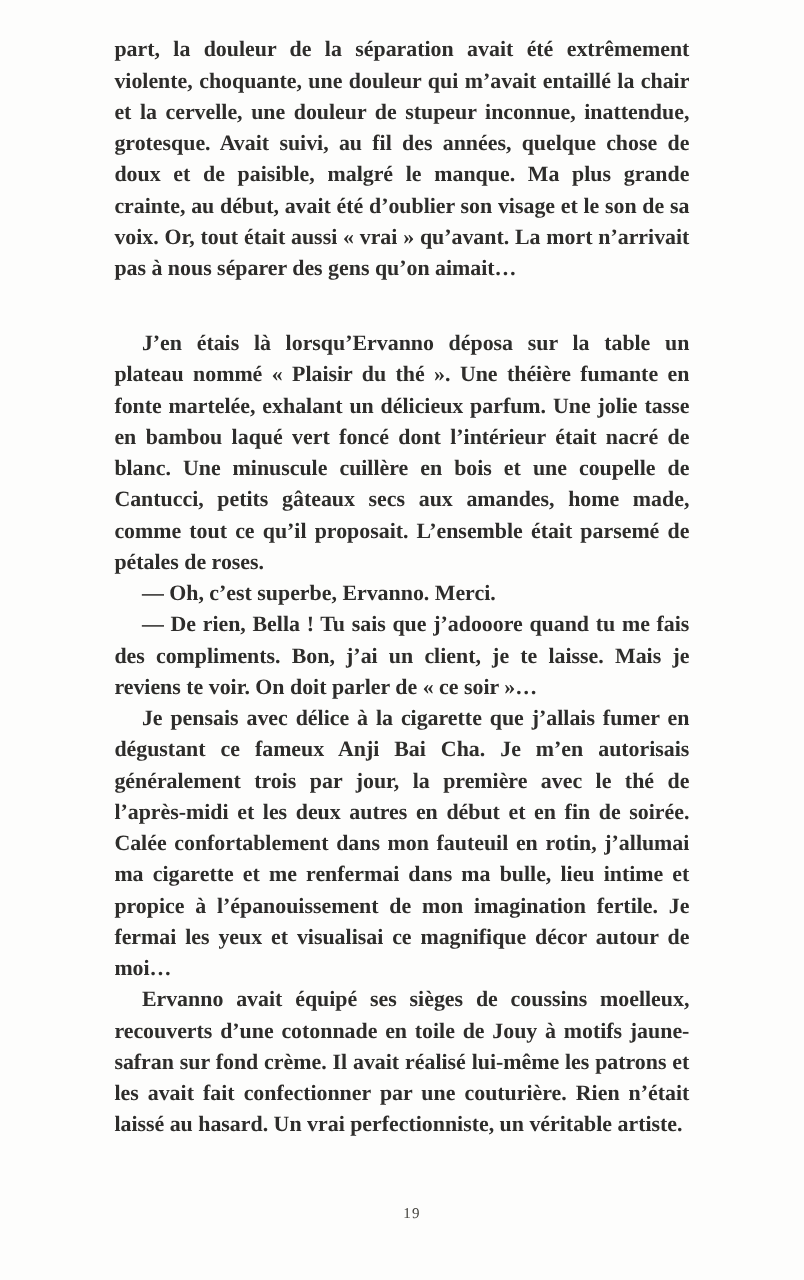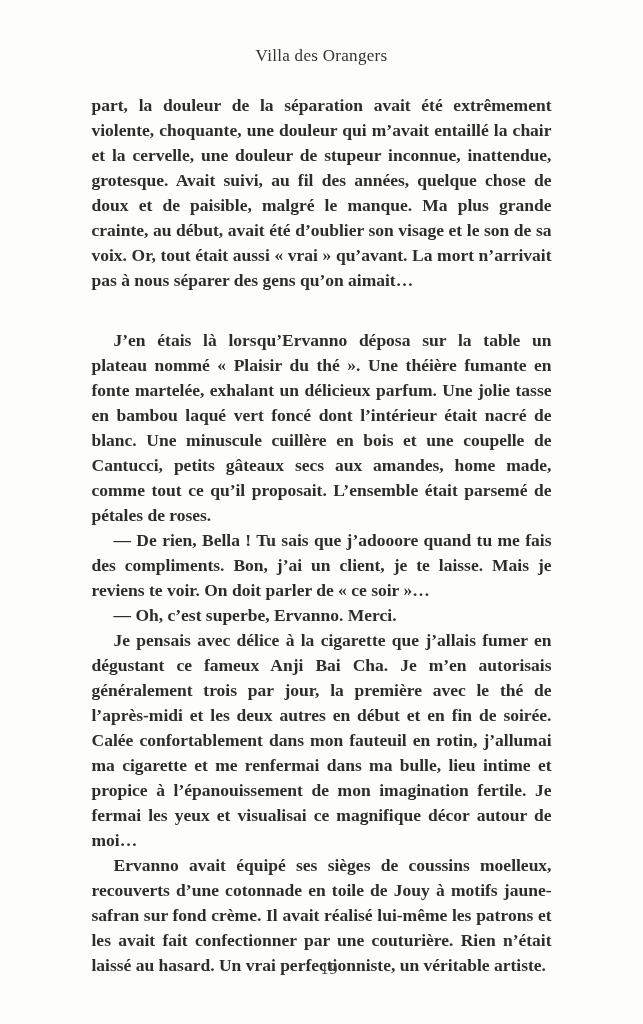--- a/index.html
+++ b/index.html
@@ -43,36 +43,35 @@
   }
   .spaced {
     margin-top: 35px;
   }
   .page-number {
     position: absolute;
     left: 16px;
     right: 0;
     bottom: 46px;
     text-align: center;
-    font-size: 16px;
+    font-size: 12px;
     color: #45443f;
     letter-spacing: 1px;
   }
 </style>
 </head>
 <body>
 
 <div class="page">
 
-  <div class="running-header">Villa des Orangers</div>
 
   <div class="text-block">
     <p class="para">part, la douleur de la séparation avait été extrêmement violente, choquante, une douleur qui m’avait entaillé la chair et la cervelle, une douleur de stupeur inconnue, inattendue, grotesque. Avait suivi, au fil des années, quelque chose de doux et de paisible, malgré le manque. Ma plus grande crainte, au début, avait été d’oublier son visage et le son de sa voix. Or, tout était aussi « vrai » qu’avant. La mort n’arrivait pas à nous séparer des gens qu’on aimait…</p>
     <p class="para indent spaced">J’en étais là lorsqu’Ervanno déposa sur la table un plateau nommé « Plaisir du thé ». Une théière fumante en fonte martelée, exhalant un délicieux parfum. Une jolie tasse en bambou laqué vert foncé dont l’intérieur était nacré de blanc. Une minuscule cuillère en bois et une coupelle de Cantucci, petits gâteaux secs aux amandes, home made, comme tout ce qu’il proposait. L’ensemble était parsemé de pétales de roses.</p>
+    <p class="para indent">— Oh, c’est superbe, Ervanno. Merci.</p>
     <p class="para indent">— De rien, Bella ! Tu sais que j’adooore quand tu me fais des compliments. Bon, j’ai un client, je te laisse. Mais je reviens te voir. On doit parler de « ce soir »…</p>
-    <p class="para indent">— Oh, c’est superbe, Ervanno. Merci.</p>
     <p class="para indent">Je pensais avec délice à la cigarette que j’allais fumer en dégustant ce fameux Anji Bai Cha. Je m’en autorisais généralement trois par jour, la première avec le thé de l’après-midi et les deux autres en début et en fin de soirée. Calée confortablement dans mon fauteuil en rotin, j’allumai ma cigarette et me renfermai dans ma bulle, lieu intime et propice à l’épanouissement de mon imagination fertile. Je fermai les yeux et visualisai ce magnifique décor autour de moi…</p>
     <p class="para indent">Ervanno avait équipé ses sièges de coussins moelleux, recouverts d’une cotonnade en toile de Jouy à motifs jaune-safran sur fond crème. Il avait réalisé lui-même les patrons et les avait fait confectionner par une couturière. Rien n’était laissé au hasard. Un vrai perfectionniste, un véritable artiste.</p>
   </div>
 
   <div class="page-number">19</div>
 
 </div>
 
 </body></html>

